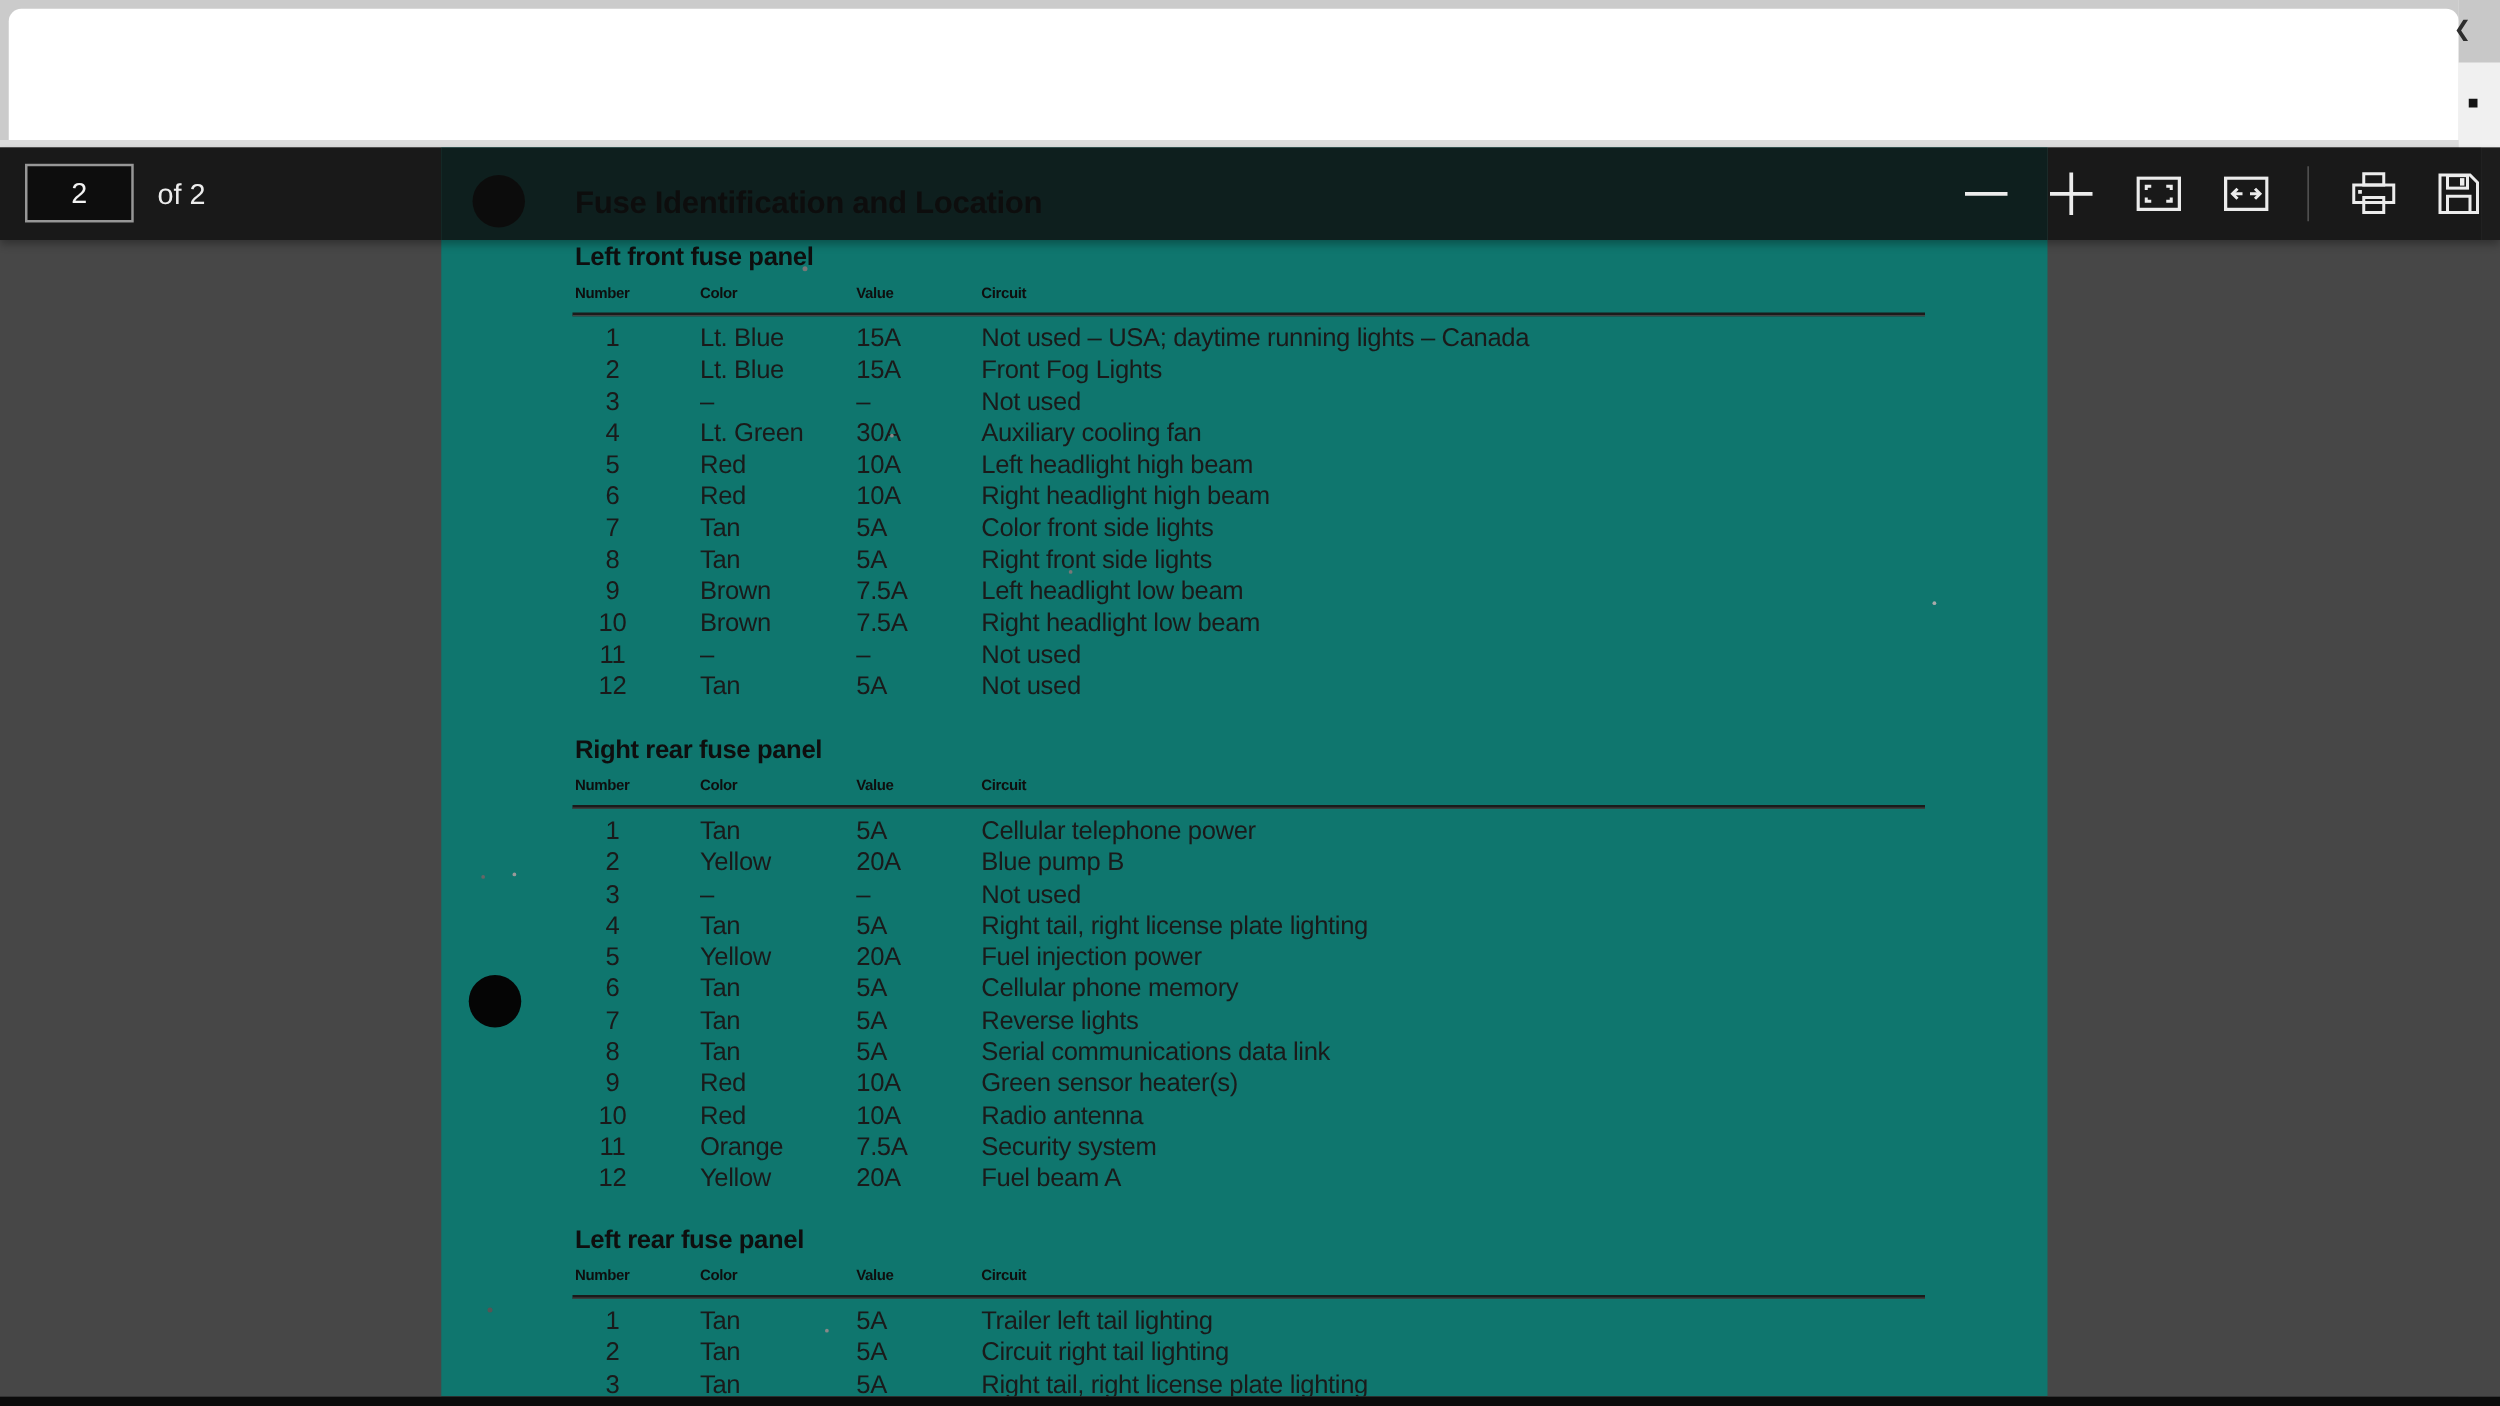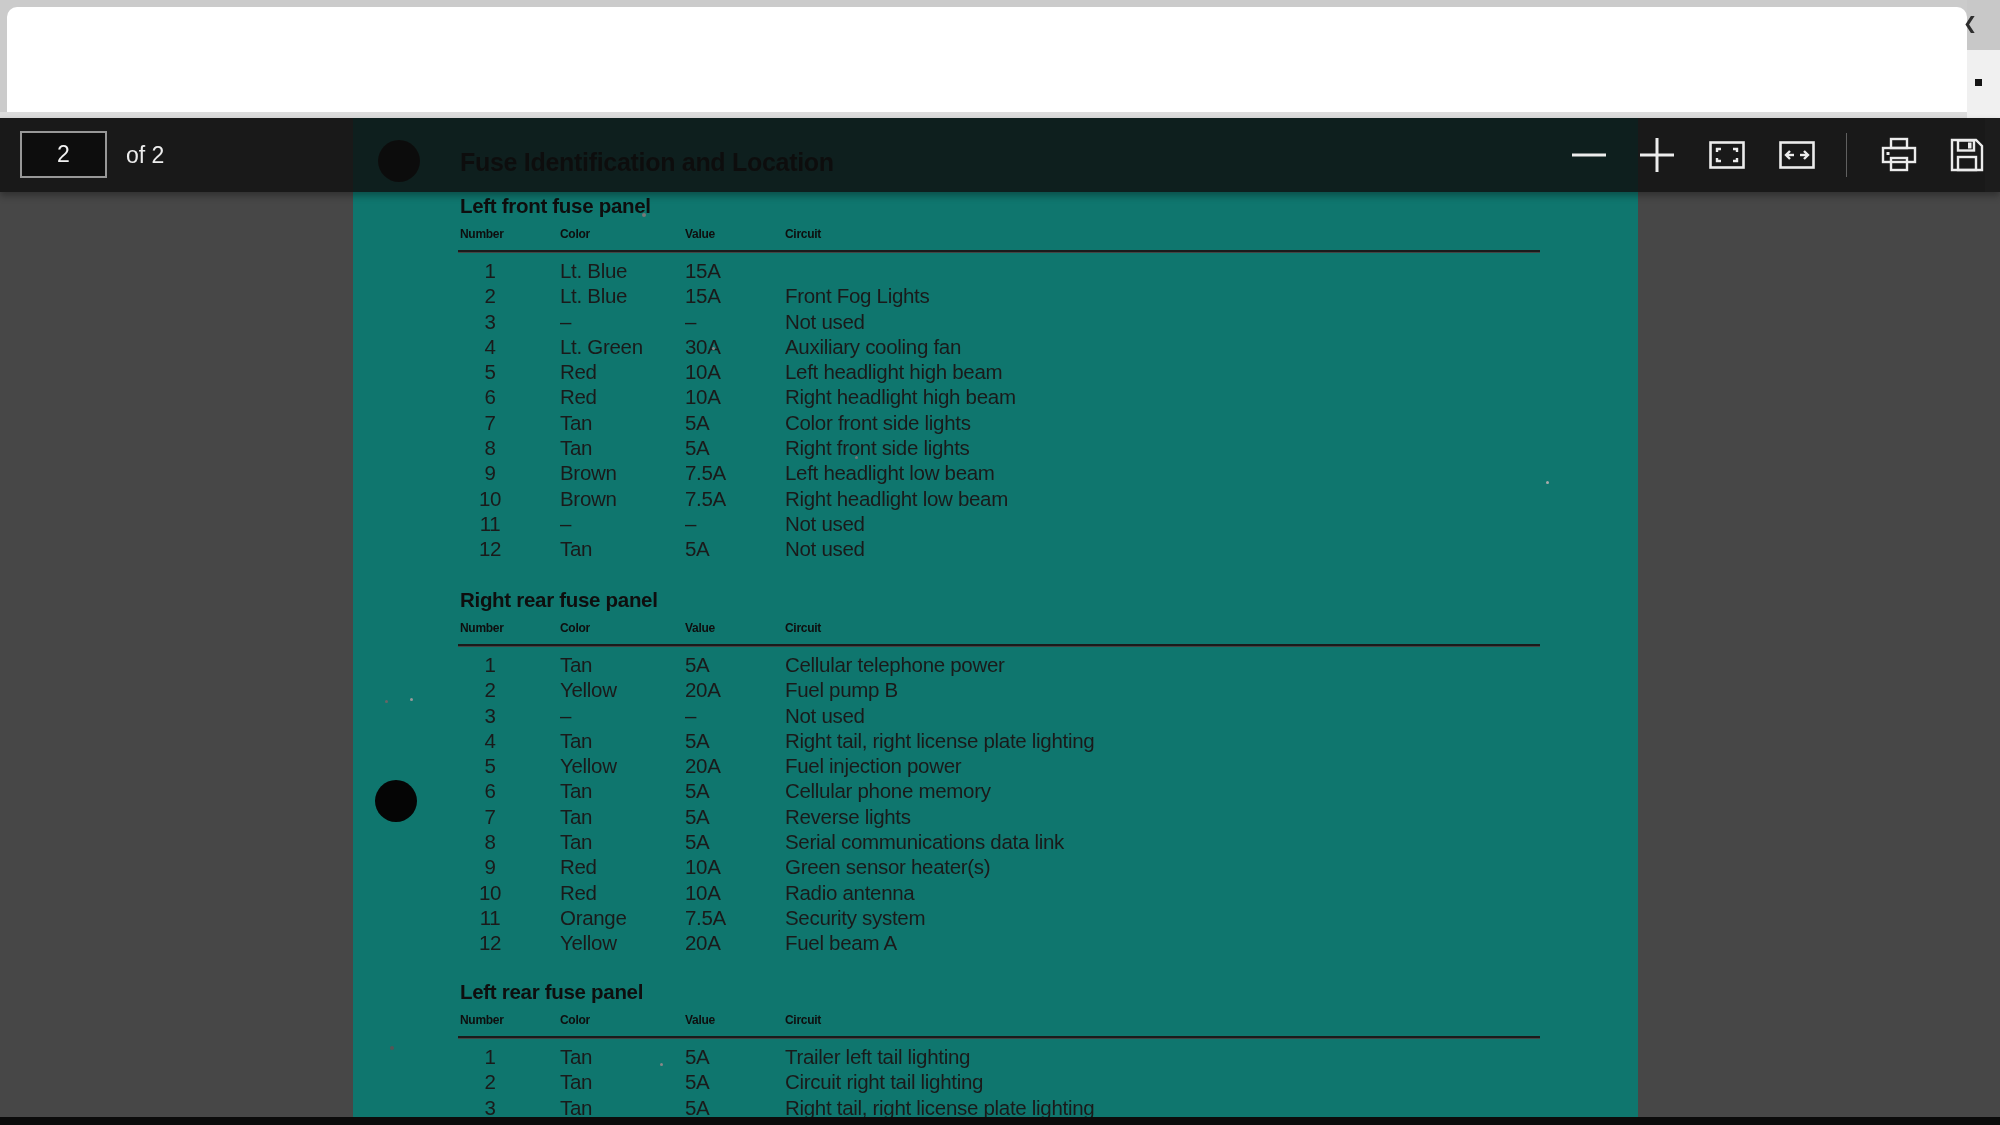--- a/index.html
+++ b/index.html
@@ -110,20 +110,21 @@
           <span class="cell hcell c-color">Color</span>
           <span class="cell hcell c-value">Value</span>
           <span class="cell hcell c-circuit">Circuit</span>
         </div>
         <div class="ft-rule"></div>
         <div class="ft-rows">
           <div class="ft-row">
             <span class="cell c-num">1</span>
             <span class="cell c-color">Lt. Blue</span>
             <span class="cell c-value">15A</span>
+            <span class="cell c-circuit">Not used – USA; daytime running lights – Canada</span>
           </div>
           <div class="ft-row">
             <span class="cell c-num">2</span>
             <span class="cell c-color">Lt. Blue</span>
             <span class="cell c-value">15A</span>
             <span class="cell c-circuit">Front Fog Lights</span>
           </div>
           <div class="ft-row">
             <span class="cell c-num">3</span>
             <span class="cell c-color">–</span>
@@ -199,21 +200,21 @@
           <div class="ft-row">
             <span class="cell c-num">1</span>
             <span class="cell c-color">Tan</span>
             <span class="cell c-value">5A</span>
             <span class="cell c-circuit">Cellular telephone power</span>
           </div>
           <div class="ft-row">
             <span class="cell c-num">2</span>
             <span class="cell c-color">Yellow</span>
             <span class="cell c-value">20A</span>
-            <span class="cell c-circuit">Fuel pump B</span>
+            <span class="cell c-circuit">Blue pump B</span>
           </div>
           <div class="ft-row">
             <span class="cell c-num">3</span>
             <span class="cell c-color">–</span>
             <span class="cell c-value">–</span>
             <span class="cell c-circuit">Not used</span>
           </div>
           <div class="ft-row">
             <span class="cell c-num">4</span>
             <span class="cell c-color">Tan</span>

